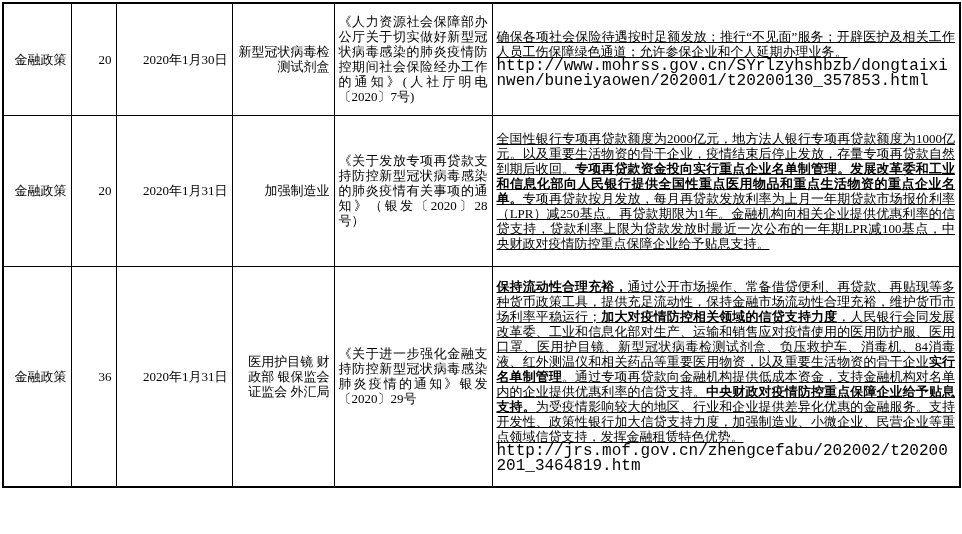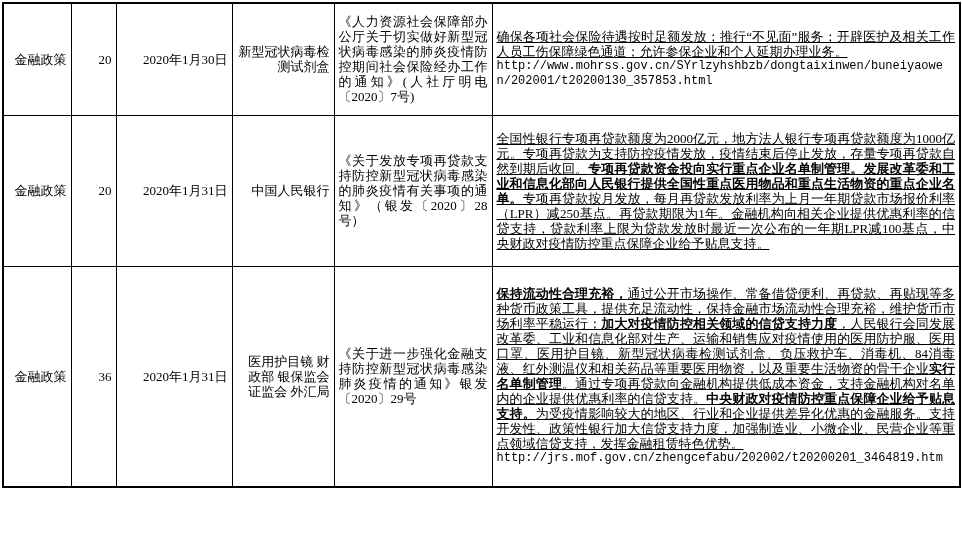--- a/index.html
+++ b/index.html
@@ -18,21 +18,21 @@
     font-size: 13px; line-height: 15px; padding: 2px 4px;
     overflow: hidden; box-sizing: border-box;
   }
   th.hdr { font-weight: bold; text-align: center; font-size: 13.5px; height: 40px; }
   td.c { text-align: right; }
   td.docname { text-align: justify; padding: 2px 5px; margin-top: 36px; }
   td.maincontent { text-align: left; padding: 3px 6px; }
   .seg-block { text-align: justify; text-decoration: underline; }
   .url-line {
     font-family: "Liberation Mono", "DejaVu Sans Mono", monospace;
-    font-size: 12px; line-height: 15px; word-break: break-all; text-align: left;
+    font-size: 16px; line-height: 15px; word-break: break-all; text-align: left;
   }
   tr.r1 { height: 112px; }
   tr.r2 { height: 151px; }
   tr.r3 { height: 221px; }
 </style>
 </head>
 <body>
 
 <div class="page">
   <table class="policy">
@@ -55,24 +55,24 @@
       <td class="maincontent">
         <div class="seg-block"><span>确保各项社会保险待遇按时足额发放；推行“不见面”服务；开辟医护及相关工作人员工伤保障绿色通道；允许参保企业和个人延期办理业务。</span></div>
         <div class="url-line">http://www.mohrss.gov.cn/SYrlzyhshbzb/dongtaixinwen/buneiyaowen/202001/t20200130_357853.html</div>
       </td>
     </tr>
 
     <tr class="r2">
       <td class="c">金融政策</td>
       <td class="c">20</td>
       <td class="c">2020年1月31日</td>
-      <td class="c">中国人民银行</td>
+      <td class="c">加强制造业</td>
       <td class="docname">《关于发放专项再贷款支持防控新型冠状病毒感染的肺炎疫情有关事项的通知》（银发〔2020〕28号）</td>
       <td class="maincontent">
-        <div class="seg-block"><span>全国性银行专项再贷款额度为2000亿元，地方法人银行专项再贷款额度为1000亿元。专项再贷款为支持防控疫情发放，疫情结束后停止发放，存量专项再贷款自然到期后收回。</span><span style="font-weight: bold;">专项再贷款资金投向实行重点企业名单制管理。发展改革委和工业和信息化部向人民银行提供全国性重点医用物品和重点生活物资的重点企业名单。</span><span>专项再贷款按月发放，每月再贷款发放利率为上月一年期贷款市场报价利率（LPR）减250基点。再贷款期限为1年。金融机构向相关企业提供优惠利率的信贷支持，贷款利率上限为贷款发放时最近一次公布的一年期LPR减100基点，中央财政对疫情防控重点保障企业给予贴息支持。</span></div>
+        <div class="seg-block"><span>全国性银行专项再贷款额度为2000亿元，地方法人银行专项再贷款额度为1000亿元。以及重要生活物资的骨干企业，疫情结束后停止发放，存量专项再贷款自然到期后收回。</span><span style="font-weight: bold;">专项再贷款资金投向实行重点企业名单制管理。发展改革委和工业和信息化部向人民银行提供全国性重点医用物品和重点生活物资的重点企业名单。</span><span>专项再贷款按月发放，每月再贷款发放利率为上月一年期贷款市场报价利率（LPR）减250基点。再贷款期限为1年。金融机构向相关企业提供优惠利率的信贷支持，贷款利率上限为贷款发放时最近一次公布的一年期LPR减100基点，中央财政对疫情防控重点保障企业给予贴息支持。</span></div>
       </td>
     </tr>
 
     <tr class="r3">
       <td class="c">金融政策</td>
       <td class="c">36</td>
       <td class="c">2020年1月31日</td>
       <td class="c">医用护目镜 财政部 银保监会 证监会 外汇局</td>
       <td class="docname">《关于进一步强化金融支持防控新型冠状病毒感染肺炎疫情的通知》银发〔2020〕29号</td>
       <td class="maincontent">

